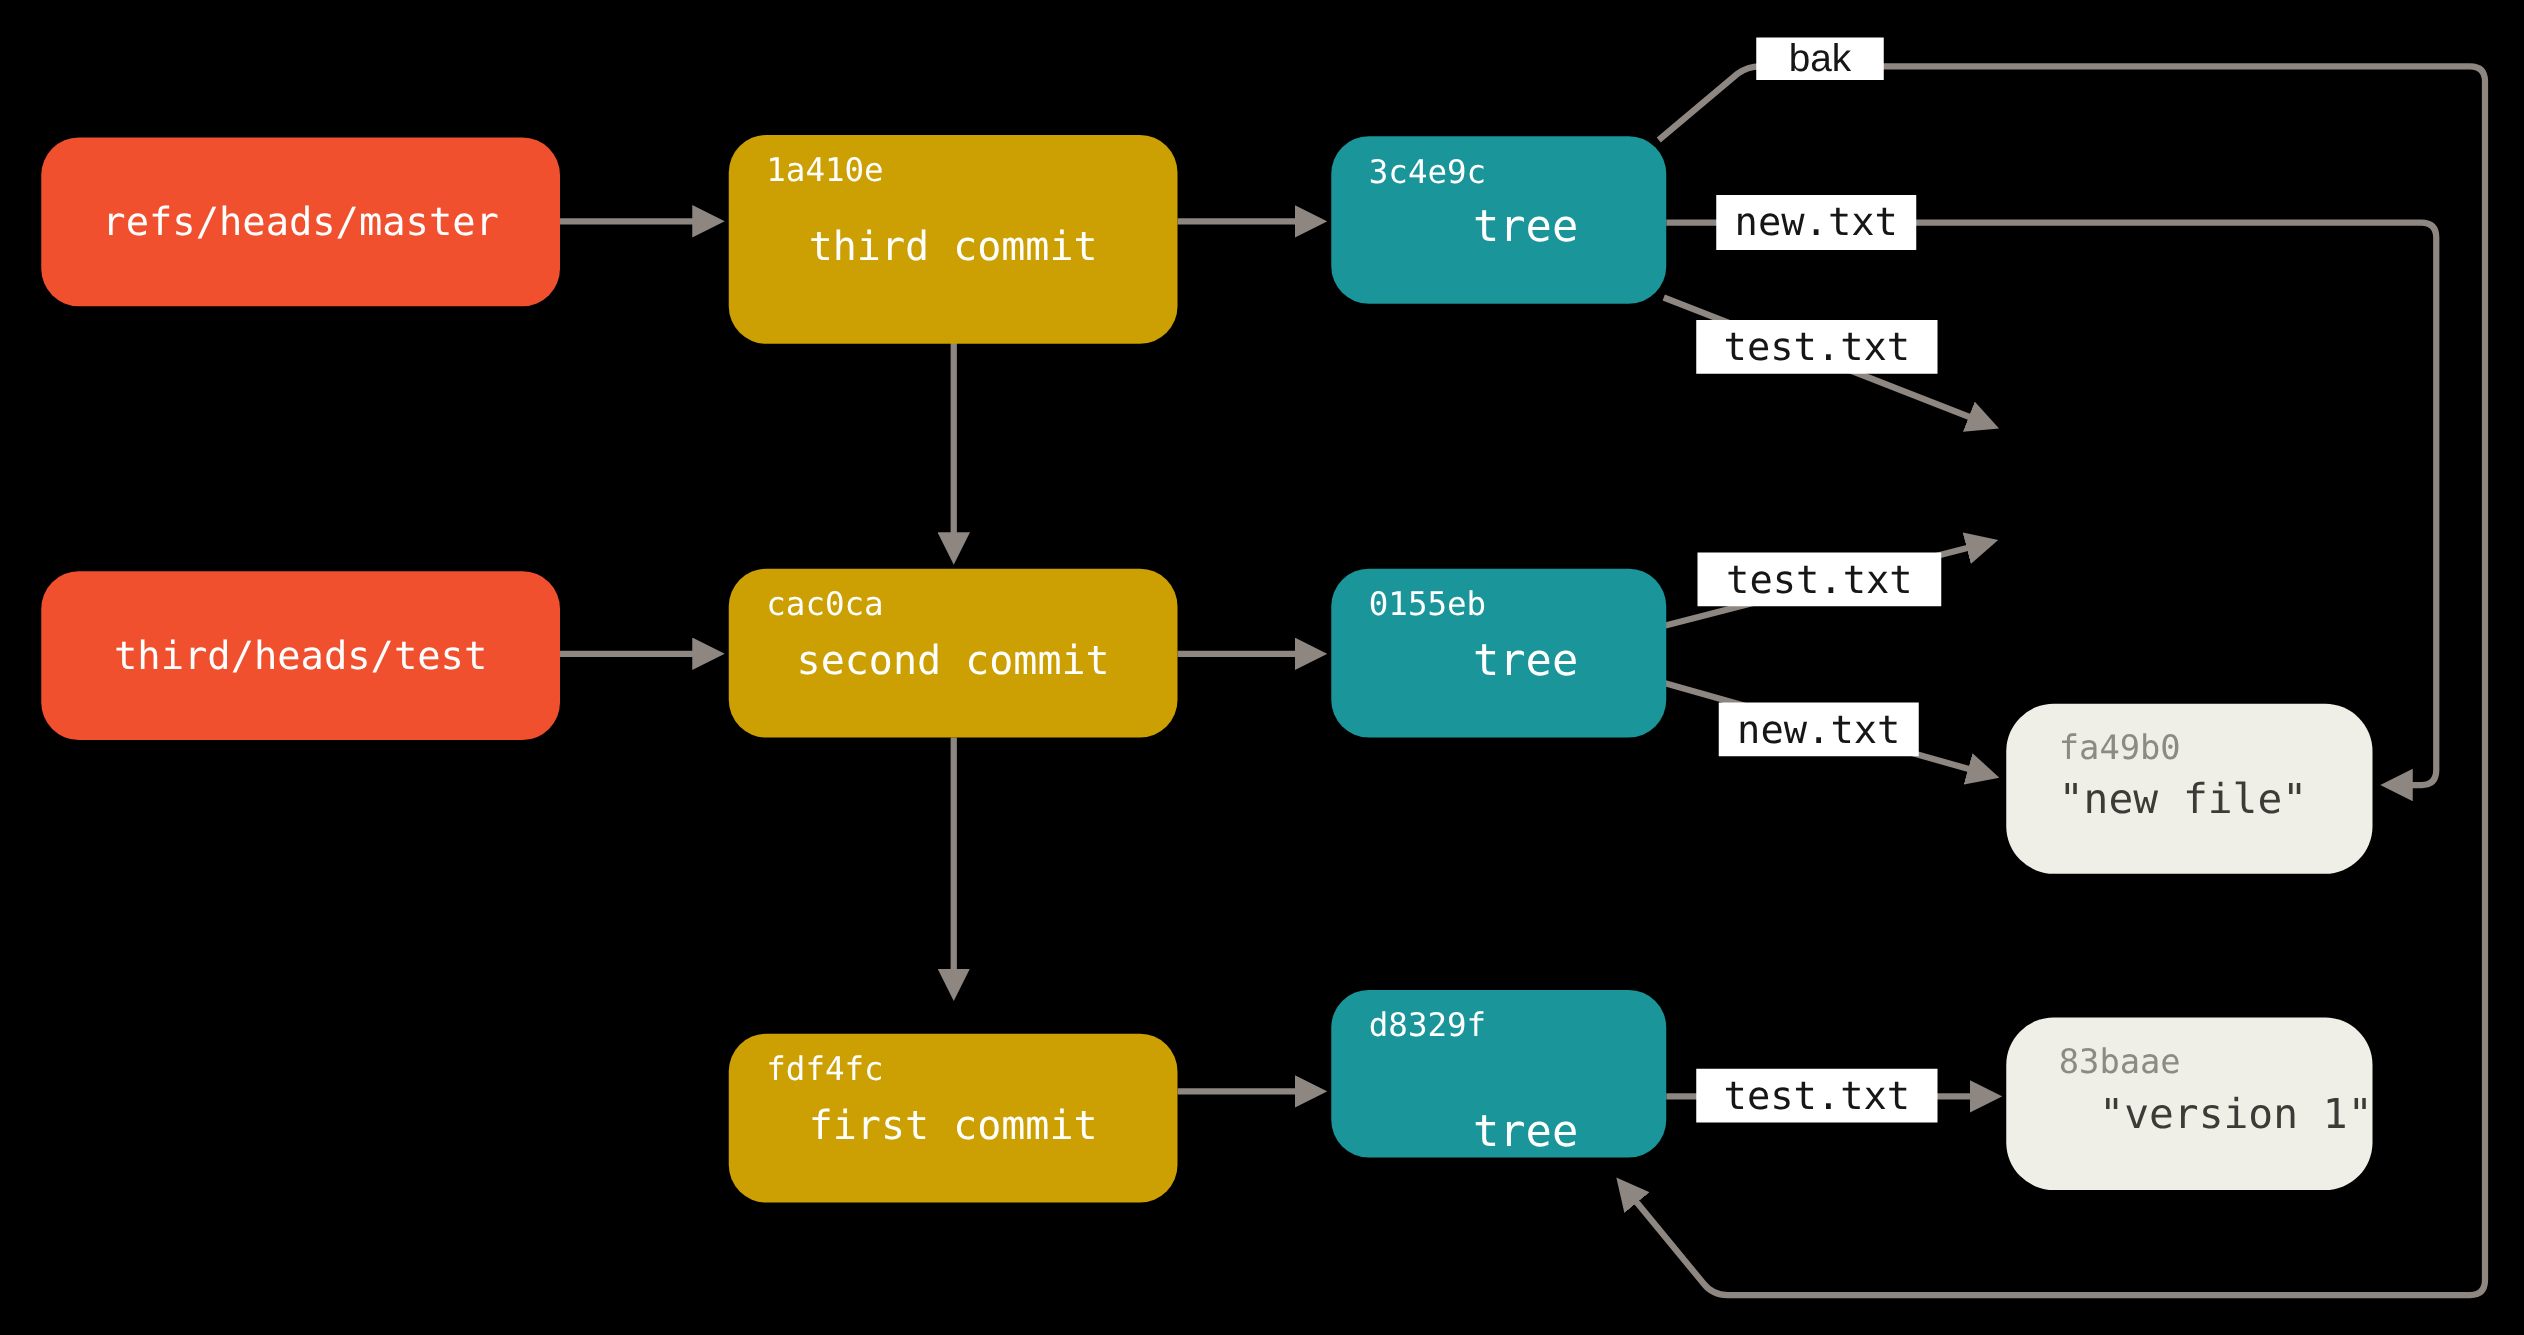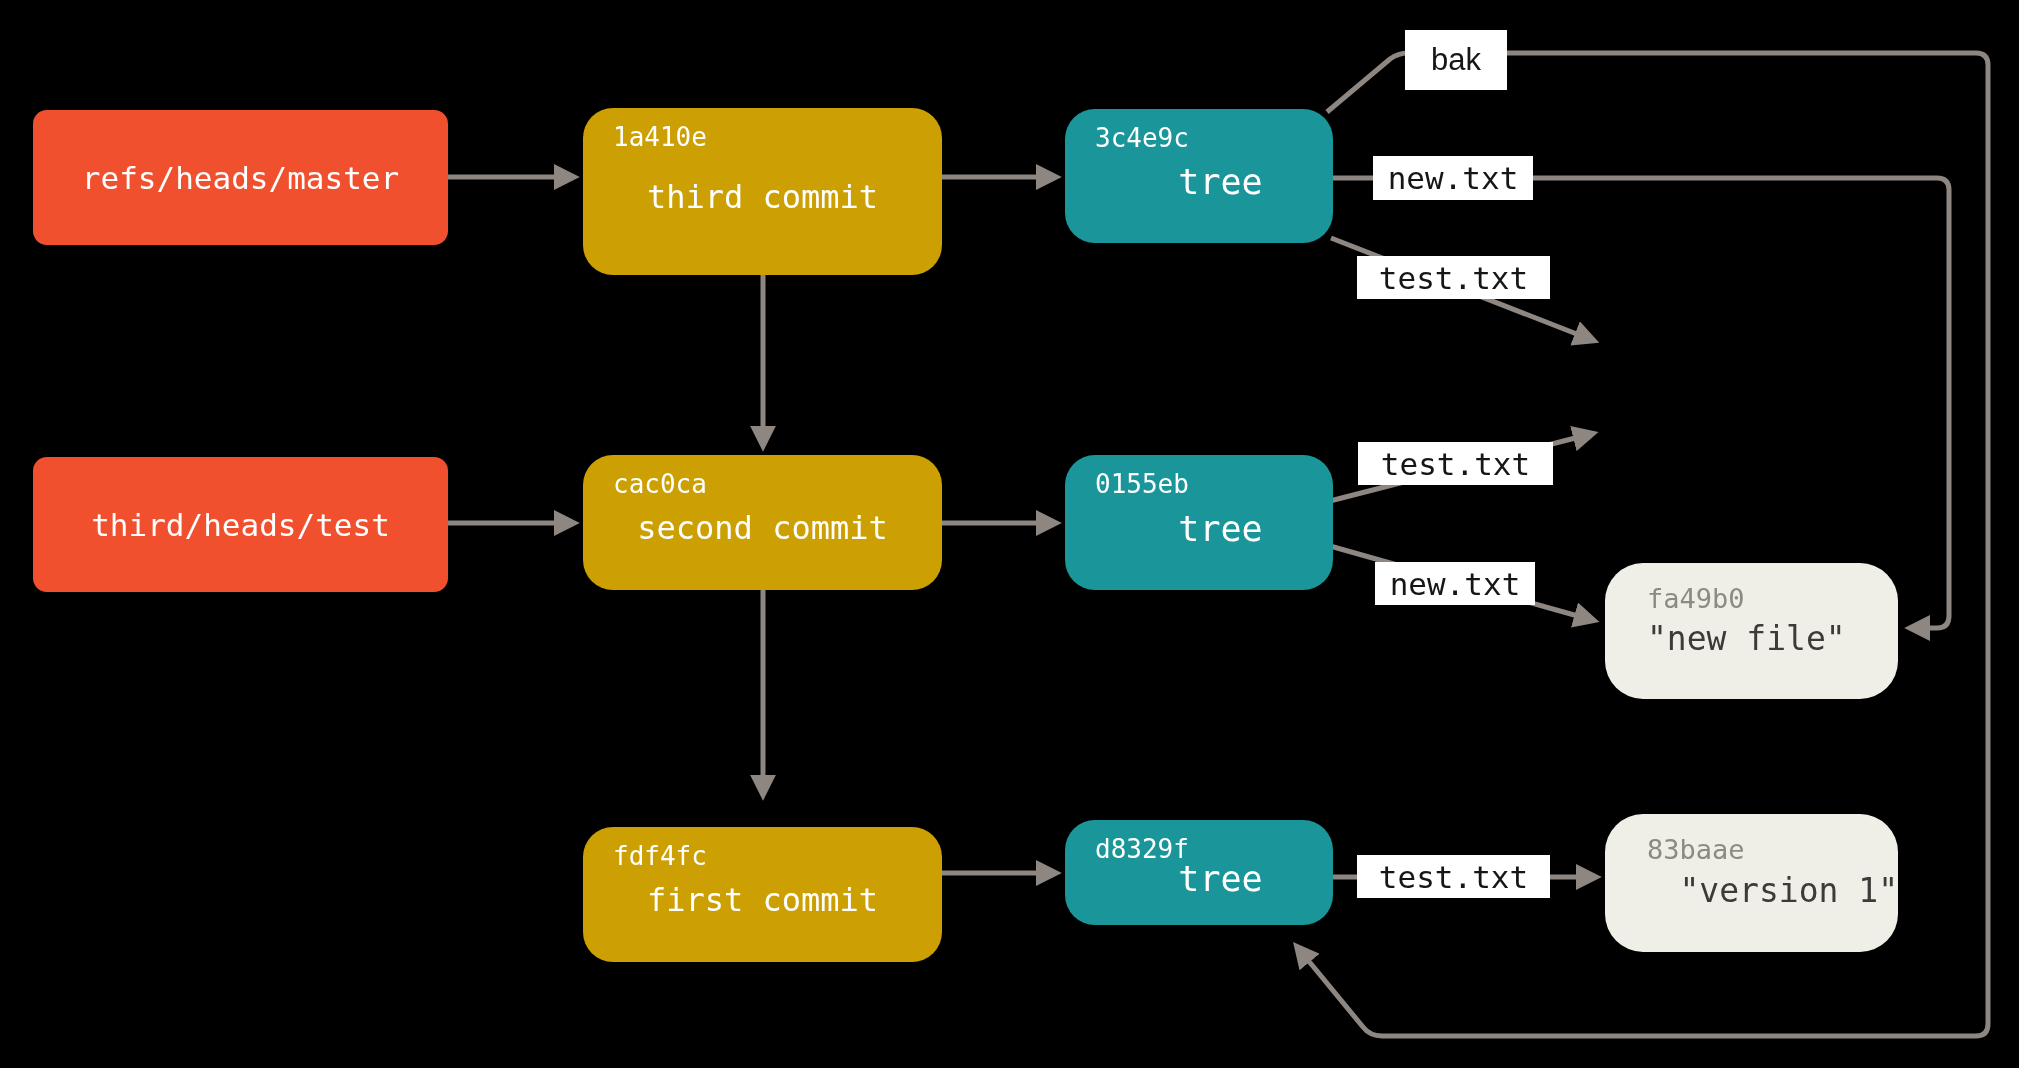--- a/index.html
+++ b/index.html
@@ -7,21 +7,21 @@
   #stage{position:relative;width:2019px;height:1068px;overflow:hidden;
          font-family:"DejaVu Sans Mono",monospace;}
   #edges{position:absolute;left:0;top:0;width:2019px;height:1068px;}
   .edge{stroke:var(--c-edge,#8E8680);stroke-width:5;fill:none;}
   #arrowhead path{fill:var(--c-edge,#8E8680);}
   .node{position:absolute;border-radius:30px;display:flex;
         align-items:center;justify-content:center;box-sizing:border-box;}
   .node .hash{position:absolute;left:30px;top:14px;font-size:26px;
               color:#ffffff;letter-spacing:0px;}
   .node .label{font-size:32px;color:#ffffff;padding-top:10px;white-space:pre;}
-  .ref{background:var(--c-ref,#F1502F);border-radius:14px;}
+  .ref{background:var(--c-ref,#F1502F);}
   .ref .label{font-size:31px;padding-top:0;}
   .commit{background:var(--c-commit,#CC9F02);}
   .tree{background:var(--c-tree,#1A9599);padding-left:43px;}
   .tree .label{font-size:35px;padding-top:12px;}
   .blob{background:var(--c-blob,#F0EFE7);border-radius:38px;
         justify-content:flex-start;}
   .blob .hash{left:42px;top:20px;color:#8B8B84;font-size:27px;}
   .blob .label{color:#3B3B37;font-size:33px;margin-left:42px;padding-top:14px;}
   .edge-label{position:absolute;background:var(--c-label_bg,#ffffff);
               color:var(--c-label_text,#161616);font-size:31px;
@@ -76,34 +76,34 @@
   </div>
 
   <div class="node tree" style="left:1065px;top:109px;width:268px;height:134px;">
     <span class="hash">3c4e9c</span>
     <span class="label">tree</span>
   </div>
   <div class="node tree" style="left:1065px;top:455px;width:268px;height:135px;">
     <span class="hash">0155eb</span>
     <span class="label">tree</span>
   </div>
-  <div class="node tree" style="left:1065px;top:820px;width:268px;height:105px;">
+  <div class="node tree" style="left:1065px;top:792px;width:268px;height:134px;align-items:flex-end;">
     <span class="hash">d8329f</span>
     <span class="label">tree</span>
   </div>
 
   <div class="node blob" style="left:1605px;top:563px;width:293px;height:136px;">
     <span class="hash">fa49b0</span>
     <span class="label">"new file"</span>
   </div>
   <div class="node blob" style="left:1605px;top:814px;width:293px;height:138px;justify-content:flex-end;">
     <span class="hash">83baae</span>
     <span class="label">"version 1"</span>
   </div>
 
-  <div class="edge-label sans" style="left:1405px;top:30px;width:102px;height:60px;">bak</div>
+  <div class="edge-label sans" style="left:1405px;top:30px;width:102px;height:34px;">bak</div>
   <div class="edge-label" style="left:1373px;top:156px;width:160px;height:44px;">new.txt</div>
   <div class="edge-label" style="left:1357px;top:256px;width:193px;height:43px;">test.txt</div>
   <div class="edge-label" style="left:1358px;top:442px;width:195px;height:43px;">test.txt</div>
   <div class="edge-label" style="left:1375px;top:562px;width:160px;height:43px;">new.txt</div>
   <div class="edge-label" style="left:1357px;top:855px;width:193px;height:43px;">test.txt</div>
 
 </div>
 
 </body></html>

